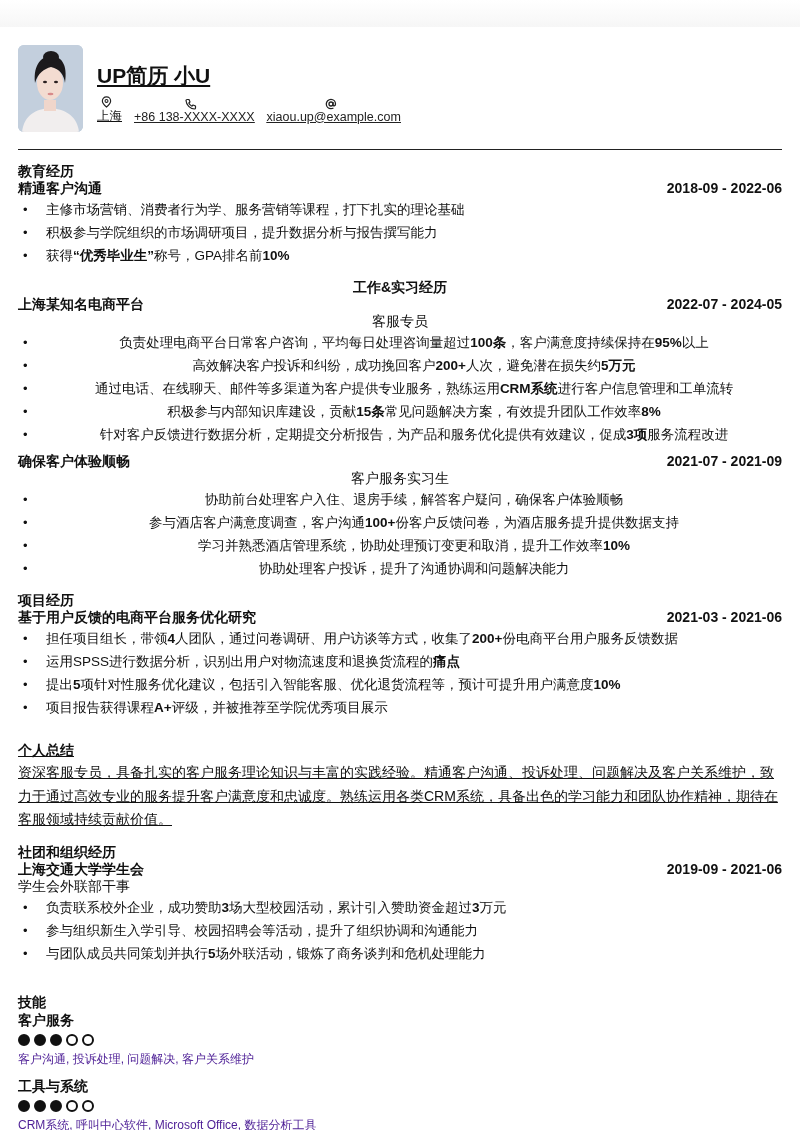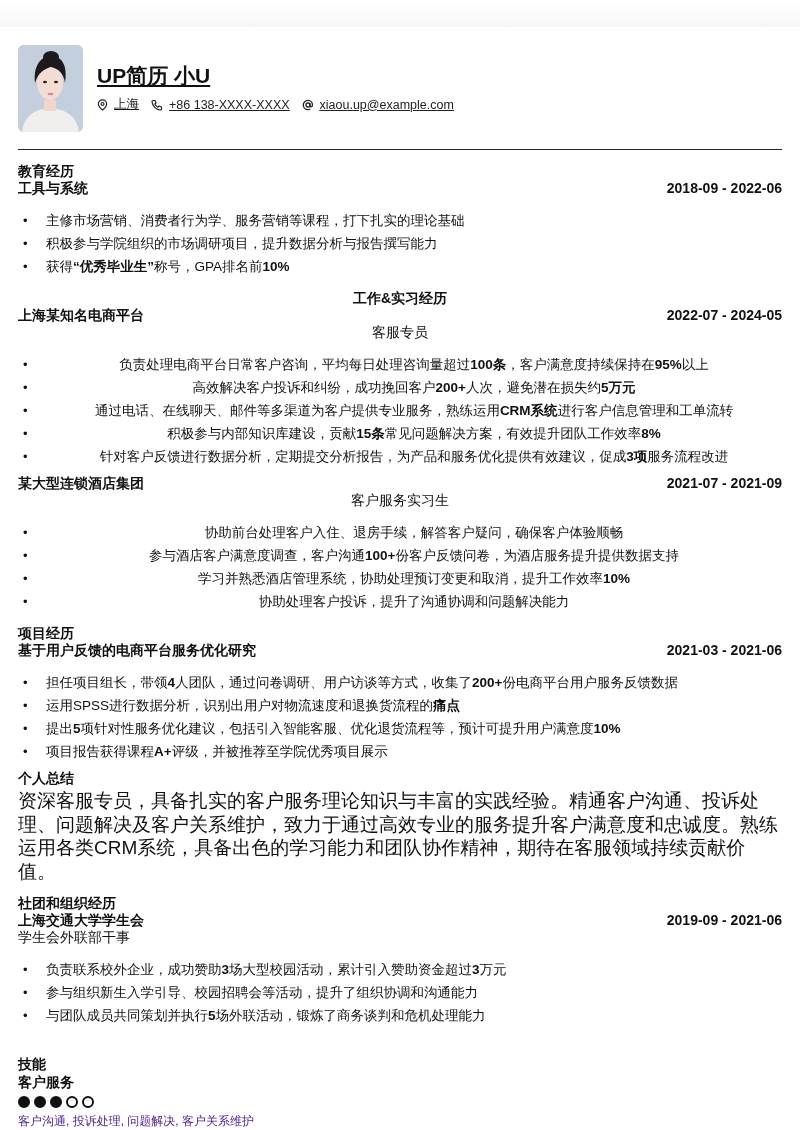--- a/index.html
+++ b/index.html
@@ -8,37 +8,37 @@
     .top-band { position: absolute; left: 0; top: 0; width: 800px; height: 27px;
       background: linear-gradient(to bottom, #ffffff 0%, #fafafa 60%, #f6f6f6 100%); }
     .page { position: absolute; left: 18px; top: 27px; width: 764px; }
     .header { display: flex; align-items: center; padding-top: 18px; height: 123px; border-bottom: 1.5px solid #222; align-items: flex-start; }
     .avatar { width: 65px; height: 87px; border-radius: 6px; overflow: hidden; flex: none;
       background: linear-gradient(180deg, #c4d0de 0%, #b8c6d6 100%); position: relative; }
     .avatar svg { display: block; }
     .head-info { margin-left: 14px; padding-top: 18px; text-decoration: underline; }
     .name { font-size: 21px; font-weight: bold; color: #111; line-height: 26px; }
     .contacts { display: flex; align-items: center; margin-top: 7px; font-size: 12.5px; color: #222; }
-    .contact { display: flex; align-items: center; margin-right: 12px; }
+    .contact { display: flex; align-items: center; margin-right: 12px; flex-direction: column; }
     .contact svg { margin-right: 6px; }
     .contact a { color: #222; text-decoration: underline; }
     .section { margin-top: 13px; }
     .sec-title { font-size: 14px; font-weight: bold; line-height: 17px; }
     .entry { }
     .entry + .entry { margin-top: 10px; }
     .row { display: flex; justify-content: space-between; line-height: 17px; }
     .org { font-weight: bold; font-size: 14px; }
     .date { font-weight: bold; font-size: 14px; }
     .role { font-size: 14px; line-height: 17px; }
     .right-note { font-size: 14px; line-height: 17px; }
-    ul.bullets { list-style: none; margin-top: 12px; }
+    ul.bullets { list-style: none; margin-top: 1px; }
     ul.bullets li { position: relative; padding-left: 28px; font-size: 13.5px; line-height: 23px; }
     ul.bullets li::before { content: "•"; position: absolute; left: 5px; top: 0; font-size: 13px; }
     ul.bullets li b { font-weight: bold; }
-    .summary { font-size: 19px; line-height: 23.5px; margin-top: 2px; }
+    .summary { font-size: 14px; line-height: 23.5px; margin-top: 2px; }
     .skill-name { font-weight: bold; font-size: 14px; line-height: 18px; }
     .dots { display: flex; margin-top: 4px; height: 14px; align-items: center; }
     .dot { width: 12px; height: 12px; border-radius: 50%; border: 2px solid #111; margin-right: 4px; }
     .dot.filled { background: #111; }
     .skill-kw { font-size: 12px; line-height: 16px; margin-top: 4px; color: #4c1d95; }
     .skill + .skill { margin-top: 10px; }
   </style>
 </head>
 <body>
 
@@ -84,21 +84,21 @@
           <a>xiaou.up@example.com</a>
         </span>
       </div>
     </div>
   </div>
 
   <div class="section" style="margin-top:13px;">
     <div class="sec-title">教育经历</div>
     <div class="entry">
       <div class="row">
-        <span class="org">工具与系统</span>
+        <span class="org">精通客户沟通</span>
         <span class="date">2018-09 - 2022-06</span>
       </div>
       <ul class="bullets">
           <li><span>主修市场营销、消费者行为学、服务营销等课程，打下扎实的理论基础</span></li>
           <li><span>积极参与学院组织的市场调研项目，提升数据分析与报告撰写能力</span></li>
           <li><span>获得</span><b>“优秀毕业生”</b><span>称号，GPA排名前</span><b>10%</b></li>
         </ul>
     </div>
   </div>
 
@@ -113,21 +113,21 @@
       <ul class="bullets">
           <li><span>负责处理电商平台日常客户咨询，平均每日处理咨询量超过</span><b>100条</b><span>，客户满意度持续保持在</span><b>95%</b><span>以上</span></li>
           <li><span>高效解决客户投诉和纠纷，成功挽回客户</span><b>200+</b><span>人次，避免潜在损失约</span><b>5万元</b></li>
           <li><span>通过电话、在线聊天、邮件等多渠道为客户提供专业服务，熟练运用</span><b>CRM系统</b><span>进行客户信息管理和工单流转</span></li>
           <li><span>积极参与内部知识库建设，贡献</span><b>15条</b><span>常见问题解决方案，有效提升团队工作效率</span><b>8%</b></li>
           <li><span>针对客户反馈进行数据分析，定期提交分析报告，为产品和服务优化提供有效建议，促成</span><b>3项</b><span>服务流程改进</span></li>
         </ul>
     </div>
     <div class="entry" style="margin-top:7px;">
       <div class="row">
-        <span class="org">某大型连锁酒店集团</span>
+        <span class="org">确保客户体验顺畅</span>
         <span class="date">2021-07 - 2021-09</span>
       </div>
       <div class="role">客户服务实习生</div>
       <ul class="bullets">
           <li><span>协助前台处理客户入住、退房手续，解答客户疑问，确保客户体验顺畅</span></li>
           <li><span>参与酒店客户满意度调查，客户沟通</span><b>100+</b><span>份客户反馈问卷，为酒店服务提升提供数据支持</span></li>
           <li><span>学习并熟悉酒店管理系统，协助处理预订变更和取消，提升工作效率</span><b>10%</b></li>
           <li><span>协助处理客户投诉，提升了沟通协调和问题解决能力</span></li>
         </ul>
     </div>
@@ -142,21 +142,21 @@
       </div>
       <ul class="bullets">
           <li><span>担任项目组长，带领</span><b>4</b><span>人团队，通过问卷调研、用户访谈等方式，收集了</span><b>200+</b><span>份电商平台用户服务反馈数据</span></li>
           <li><span>运用SPSS进行数据分析，识别出用户对物流速度和退换货流程的</span><b>痛点</b></li>
           <li><span>提出</span><b>5</b><span>项针对性服务优化建议，包括引入智能客服、优化退货流程等，预计可提升用户满意度</span><b>10%</b></li>
           <li><span>项目报告获得课程</span><b>A+</b><span>评级，并被推荐至学院优秀项目展示</span></li>
         </ul>
     </div>
   </div>
 
-  <div class="section" style="margin-top:7px;">
+  <div class="section" style="margin-top:23px;text-decoration:underline;">
     <div class="sec-title">个人总结</div>
     <div class="summary">资深客服专员，具备扎实的客户服务理论知识与丰富的实践经验。精通客户沟通、投诉处理、问题解决及客户关系维护，致力于通过高效专业的服务提升客户满意度和忠诚度。熟练运用各类CRM系统，具备出色的学习能力和团队协作精神，期待在客服领域持续贡献价值。</div>
   </div>
 
   <div class="section" style="margin-top:12px;">
     <div class="sec-title">社团和组织经历</div>
     <div class="entry">
       <div class="row">
         <span class="org">上海交通大学学生会</span>
         <span class="date">2019-09 - 2021-06</span>

